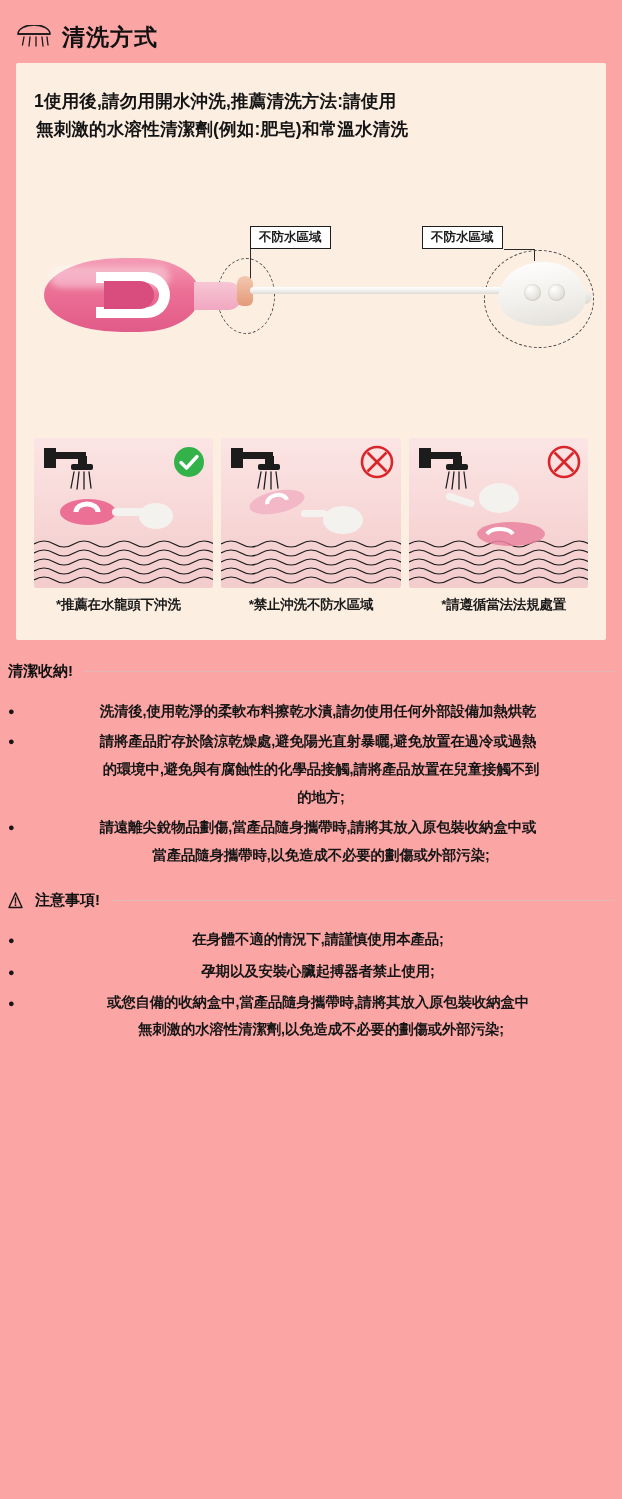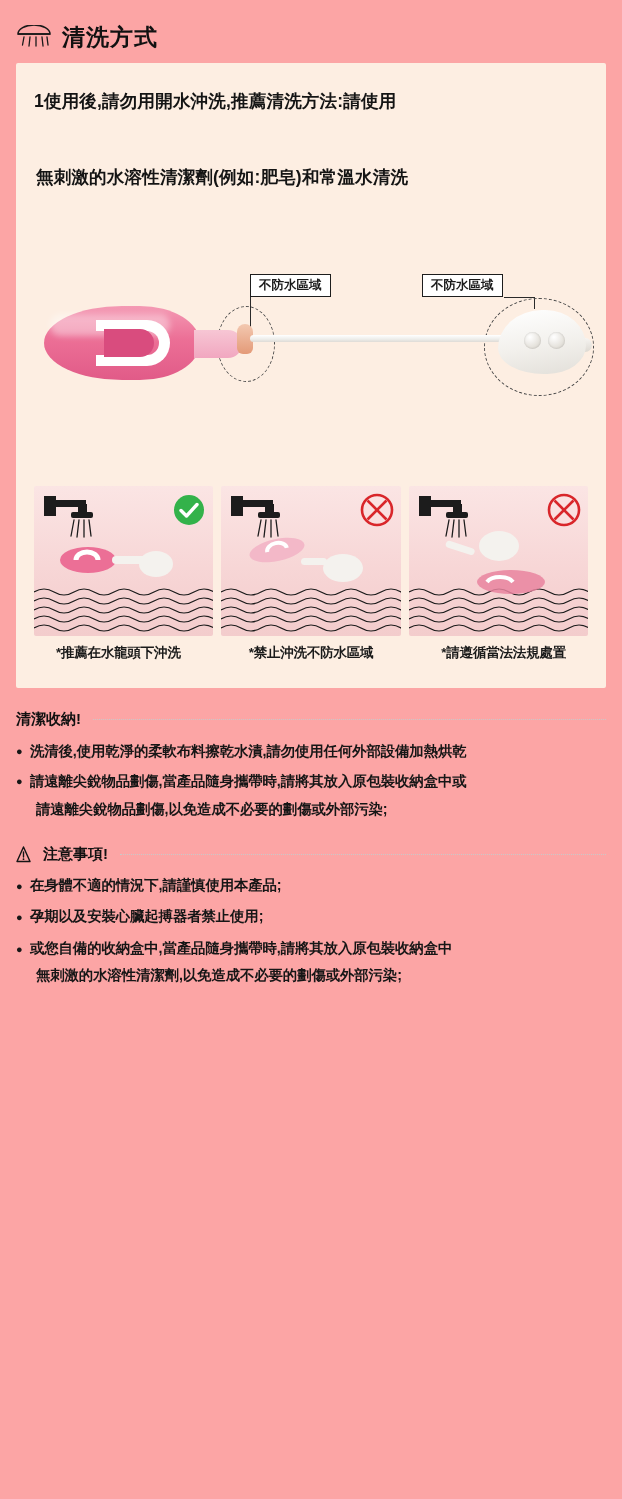--- a/index.html
+++ b/index.html
@@ -49,21 +49,21 @@
     box-sizing: border-box;
   }
   .cream-lead {
     font-size: 17.5px;
     font-weight: bold;
     line-height: 1.62;
     color: #141414;
     letter-spacing: 0.2px;
   }
   .cream-lead .ln { display: block; }
-  .cream-lead .ln.indent { padding-left: 2px; margin-top: 48px; }
+  .cream-lead .ln.indent { padding-left: 2px; }
 
   
   .device-diagram {
     position: relative;
     height: 270px;
     margin-top: 6px;
   }
   .callout {
     position: absolute;
     background: #ffffff;
@@ -227,21 +227,21 @@
     flex: 1 1 0;
     text-align: center;
     font-size: 13.5px;
     font-weight: bold;
     color: #1a1a1a;
     letter-spacing: -0.2px;
   }
 
   
   .block {
-    padding: 0 16px;
+    padding: 0 8px;
     box-sizing: border-box;
   }
   .block-head {
     display: flex;
     align-items: center;
     gap: 12px;
     margin: 22px 0 4px 0;
   }
   .block-head .bh-text {
     font-size: 15px;
@@ -255,22 +255,23 @@
     height: 0;
   }
   .warn-icon {
     width: 15px;
     height: 17px;
     flex: 0 0 auto;
   }
 
   ul.bullets {
     list-style: none;
-    margin: 8px 0 0 0;
+    margin: 16px 0 0 0;
     padding: 0;
+    text-align: center;
   }
   ul.bullets > li {
     position: relative;
     padding-left: 14px;
     font-size: 14.4px;
     font-weight: bold;
     line-height: 1.95;
     color: #161616;
     letter-spacing: -0.1px;
     margin-bottom: 2px;
@@ -478,22 +479,27 @@
     <div class="block-head">
       <span class="bh-text">清潔收納!</span>
       <span class="bh-rule"></span>
     </div>
 
     <ul class="bullets">
       <li>
         <span>洗清後,使用乾淨的柔軟布料擦乾水漬,請勿使用任何外部設備加熱烘乾</span>
       </li>
       <li>
+        <span>請將產品貯存於陰涼乾燥處,避免陽光直射暴曬,避免放置在過冷或過熱</span>
+        <span class="cont">的環境中,避免與有腐蝕性的化學品接觸,請將產品放置在兒童接觸不到</span>
+        <span class="cont">的地方;</span>
+      </li>
+      <li>
         <span>請遠離尖銳物品劃傷,當產品隨身攜帶時,請將其放入原包裝收納盒中或</span>
-        <span class="cont">請遠離尖銳物品劃傷,以免造成不必要的劃傷或外部污染;</span>
+        <span class="cont">當產品隨身攜帶時,以免造成不必要的劃傷或外部污染;</span>
       </li>
     </ul>
   </div>
 
   <div class="block">
     <div class="block-head">
       <span class="warn-icon">
         <svg viewBox="0 0 15 17" width="15" height="17">
           <path d="M7.5 1 L14 15.5 L1 15.5 Z" fill="none" stroke="#141414" stroke-width="1.4" stroke-linejoin="round"></path>
           <line x1="7.5" y1="6" x2="7.5" y2="11" stroke="#141414" stroke-width="1.4" stroke-linecap="round"></line>

